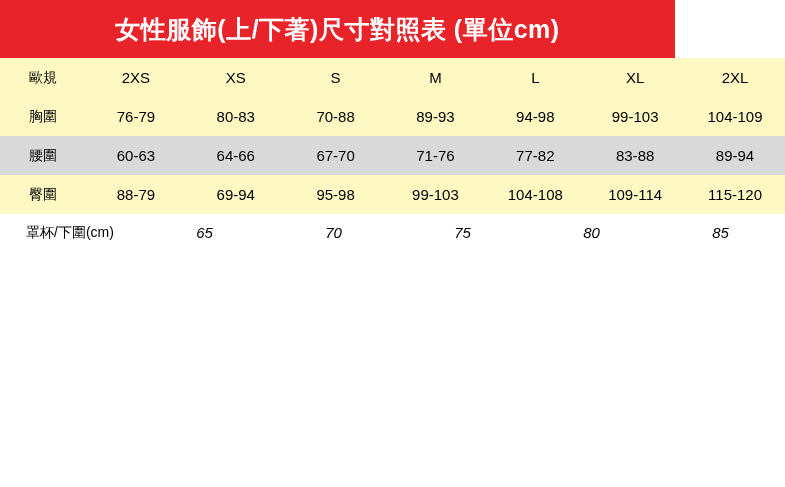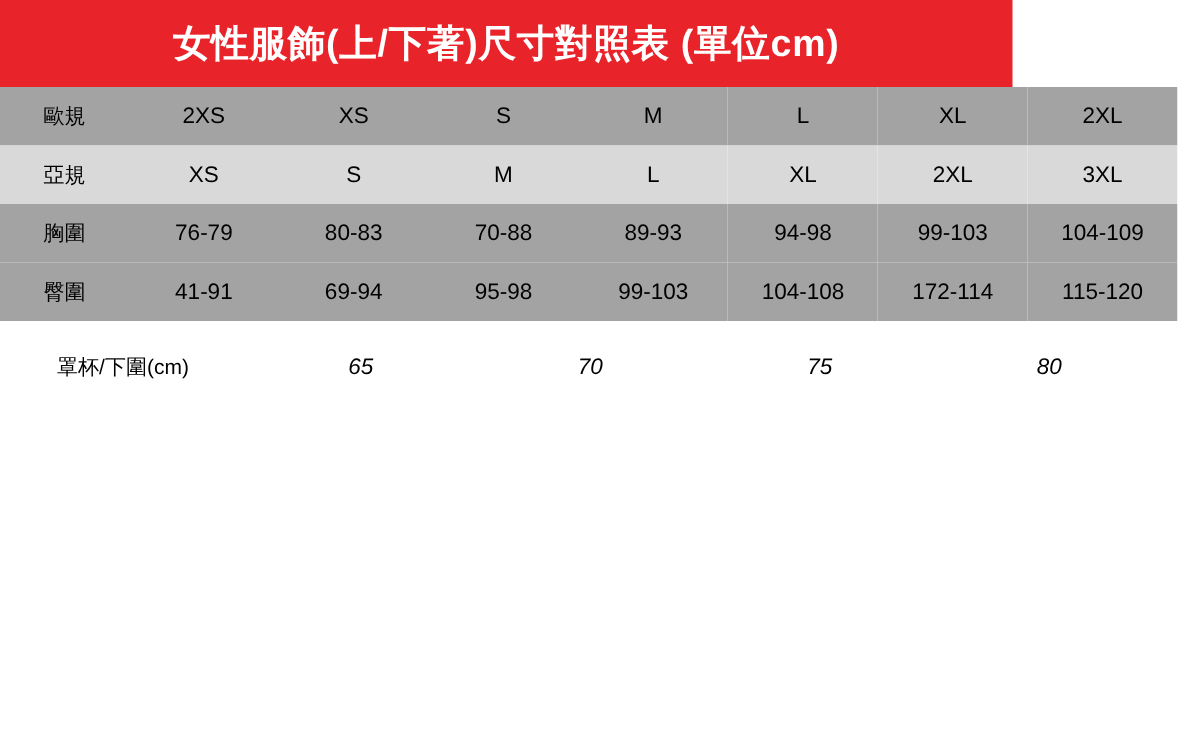--- a/index.html
+++ b/index.html
@@ -40,37 +40,37 @@
     table-layout: fixed;
   }
   table.t1 td {
     height: 39px;
     text-align: center;
     font-size: 15px;
     vertical-align: middle;
     padding: 0;
   }
   table.t1 tr.odd td {
-    background: #a3a3a3;
+    background: #fef9c3;
   }
   table.t1 tr.even td {
     background: #d9d9d9;
   }
   table.t1 td.rowhead {
     font-size: 14px;
     width: 86px;
     text-align: center;
     font-weight: normal;
   }
   table.t2 td {
     height: 37px;
     text-align: center;
     font-size: 15px;
     vertical-align: middle;
-    padding: 12px;
+    padding: 0;
     background: #ffffff;
   }
   table.t2 td.rowhead {
     font-size: 14px;
     width: 140px;
     text-align: center;
   }
   table.t2 td.c {
     width: 129px;
     font-style: italic;
@@ -88,48 +88,48 @@
       <tr class="odd">
         <td class="rowhead">歐規</td>
         <td>2XS</td>
         <td>XS</td>
         <td>S</td>
         <td>M</td>
         <td>L</td>
         <td>XL</td>
         <td>2XL</td>
       </tr>
-      <tr class="even">
-        <td class="rowhead">亞規</td>
-        <td>XS</td>
-        <td>S</td>
-        <td>M</td>
-        <td>L</td>
-        <td>XL</td>
-        <td>2XL</td>
-        <td>3XL</td>
-      </tr>
       <tr class="odd">
         <td class="rowhead">胸圍</td>
         <td>76-79</td>
         <td>80-83</td>
         <td>70-88</td>
         <td>89-93</td>
         <td>94-98</td>
         <td>99-103</td>
         <td>104-109</td>
       </tr>
+      <tr class="even">
+        <td class="rowhead">腰圍</td>
+        <td>60-63</td>
+        <td>64-66</td>
+        <td>67-70</td>
+        <td>71-76</td>
+        <td>77-82</td>
+        <td>83-88</td>
+        <td>89-94</td>
+      </tr>
       <tr class="odd">
         <td class="rowhead">臀圍</td>
-        <td>41-91</td>
+        <td>88-79</td>
         <td>69-94</td>
         <td>95-98</td>
         <td>99-103</td>
         <td>104-108</td>
-        <td>172-114</td>
+        <td>109-114</td>
         <td>115-120</td>
       </tr>
     </tbody>
   </table>
 
 
   <table class="t2">
     <tbody>
       <tr>
         <td class="rowhead">罩杯/下圍(cm)</td>

